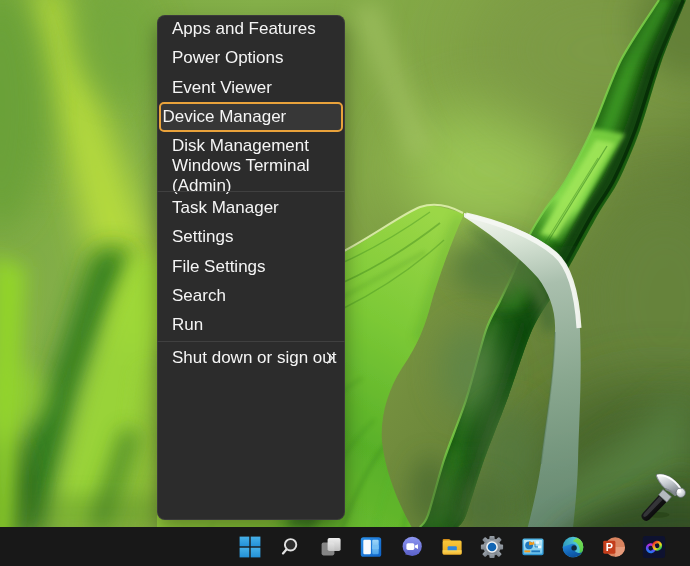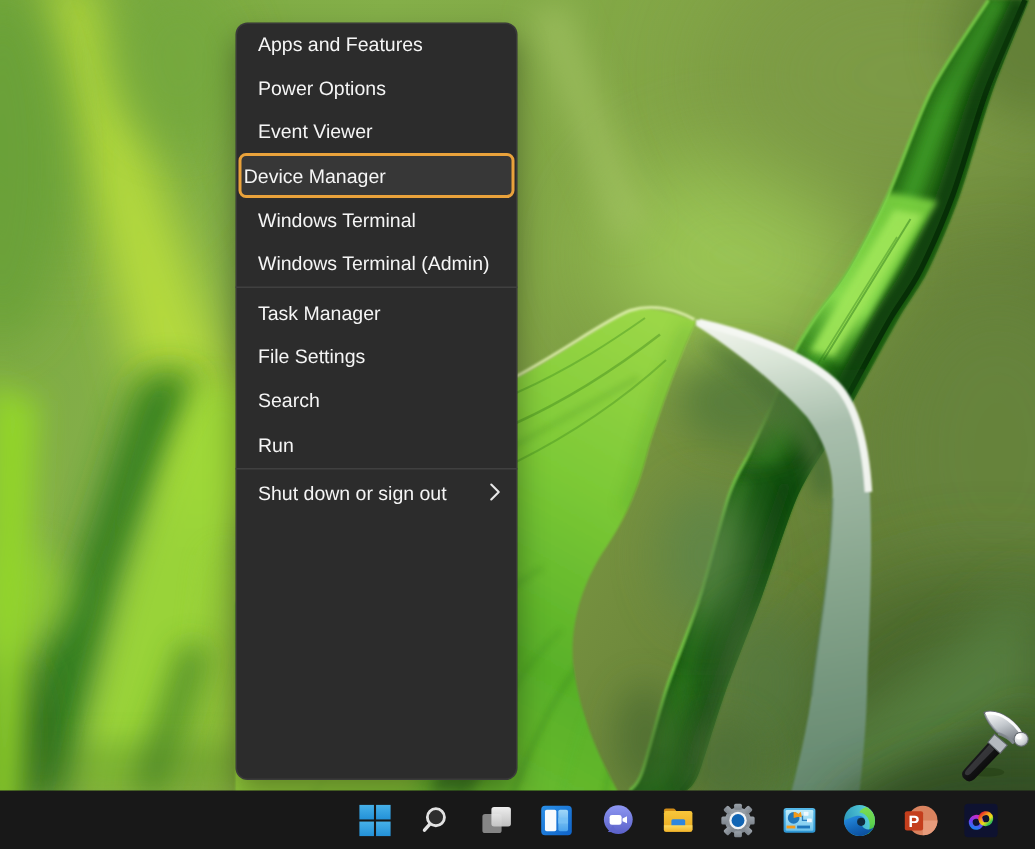--- a/index.html
+++ b/index.html
@@ -3,21 +3,21 @@
 <meta charset="utf-8">
 <style>
   html,body{margin:0;padding:0;}
   body{width:690px;height:566px;overflow:hidden;position:relative;background:#6f9a3e;
        font-family:"Liberation Sans", sans-serif;}
   #wall{position:absolute;left:0;top:0;}
   .menu{position:absolute;left:157px;top:14.5px;width:187.5px;height:505px;
         background:#2c2c2c;border-radius:8px;box-sizing:border-box;
         box-shadow:0 10px 20px rgba(0,0,0,0.35), 0 0 0 1px rgba(255,255,255,0.07) inset;}
   .mi{height:29.33px;display:flex;align-items:center;padding-left:15px;
-      font-size:13px;color:#f5f5f5;box-sizing:border-box;position:relative;}
+      font-size:17px;color:#f5f5f5;box-sizing:border-box;position:relative;}
   .sel{margin:0 1.5px;border:2px solid #e9a23b;border-radius:5px;background:#373737;
        padding-left:2px;}
   .sep{height:2.93px;position:relative;}
   .sep:after{content:"";position:absolute;left:0;right:0;top:1px;height:1px;background:#404040;}
   .chev{position:absolute;right:11px;top:50%;transform:translateY(-50%);}
   .tb{position:absolute;left:0;top:527px;width:690px;height:39px;background:#181818;}
   .ic{position:absolute;top:535px;width:24px;height:24px;}
 </style>
 </head>
 <body>
@@ -162,24 +162,25 @@
 </g>
 
 <ellipse cx="680" cy="560" rx="130" ry="60" fill="#2e4a20" opacity="0.75" filter="url(#b16)"></ellipse>
 </svg>
 
 <div class="menu">
   <div class="mi">Apps and Features</div>
   <div class="mi">Power Options</div>
   <div class="mi">Event Viewer</div>
   <div class="mi sel">Device Manager</div>
-  <div class="mi">Windows Terminal</div>
+  <div class="mi">Disk Management</div>
   <div class="mi">Windows Terminal (Admin)</div>
   <div class="sep"></div>
   <div class="mi">Task Manager</div>
+  <div class="mi">Settings</div>
   <div class="mi">File Settings</div>
   <div class="mi">Search</div>
   <div class="mi">Run</div>
   <div class="sep"></div>
   <div class="mi">Shut down or sign out
     <svg class="chev" width="8" height="12" viewBox="0 0 8 12">
         <path d="M1.5 1 L6.5 6 L1.5 11" stroke="#e8e8e8" stroke-width="1.4" fill="none" stroke-linecap="round" stroke-linejoin="round"></path>
       </svg>
   </div>
 </div>

